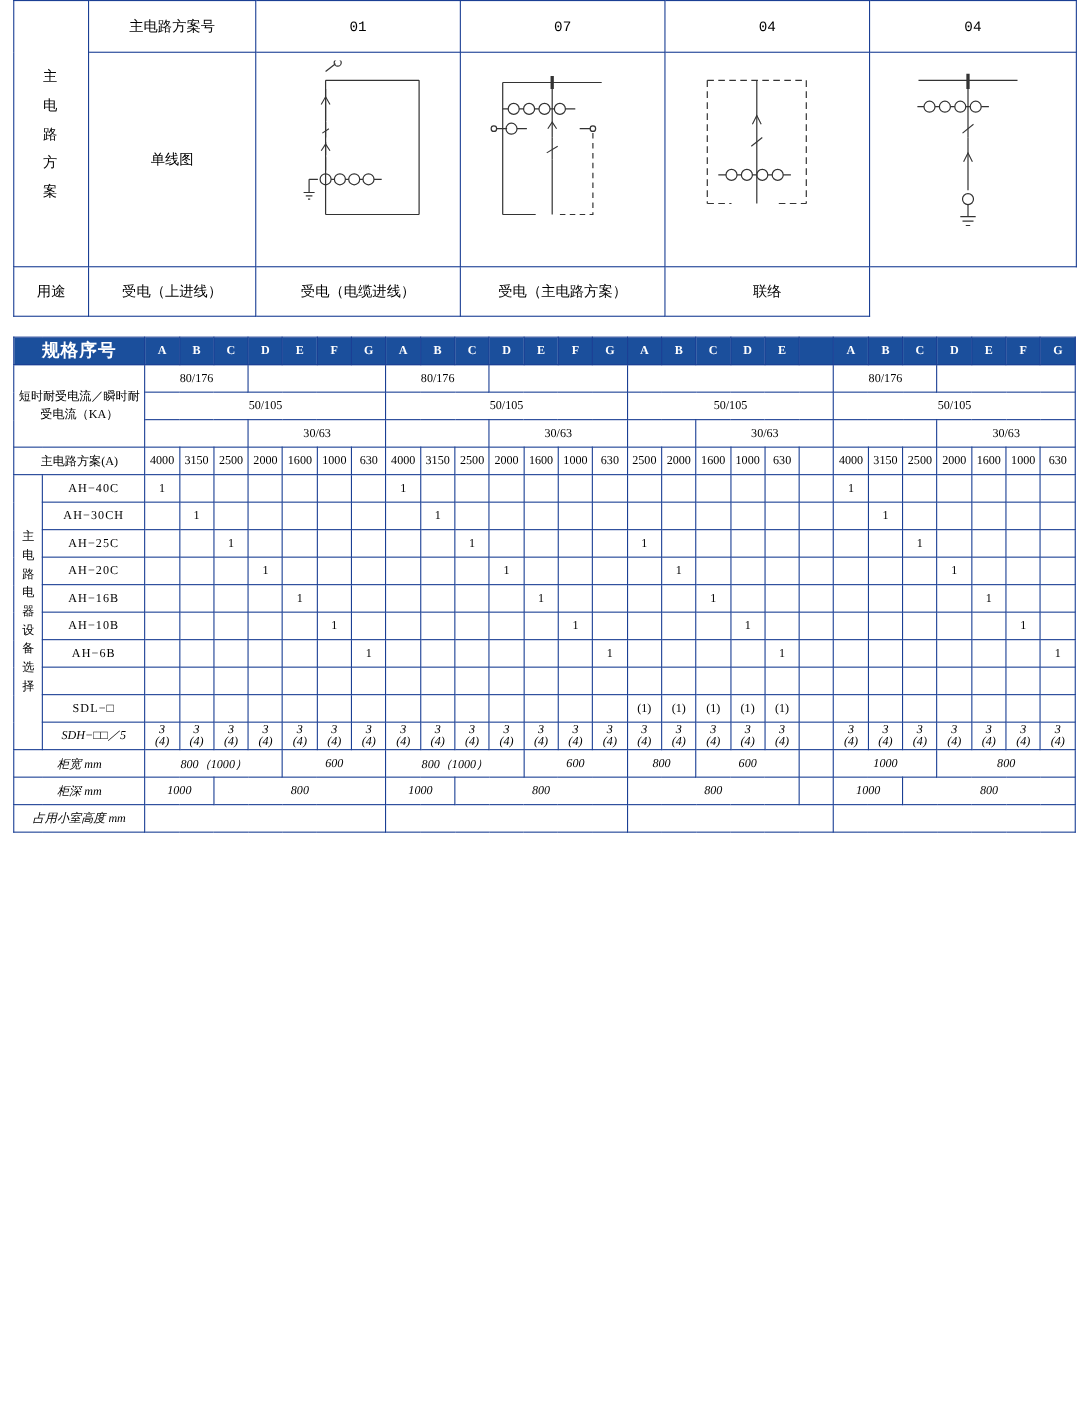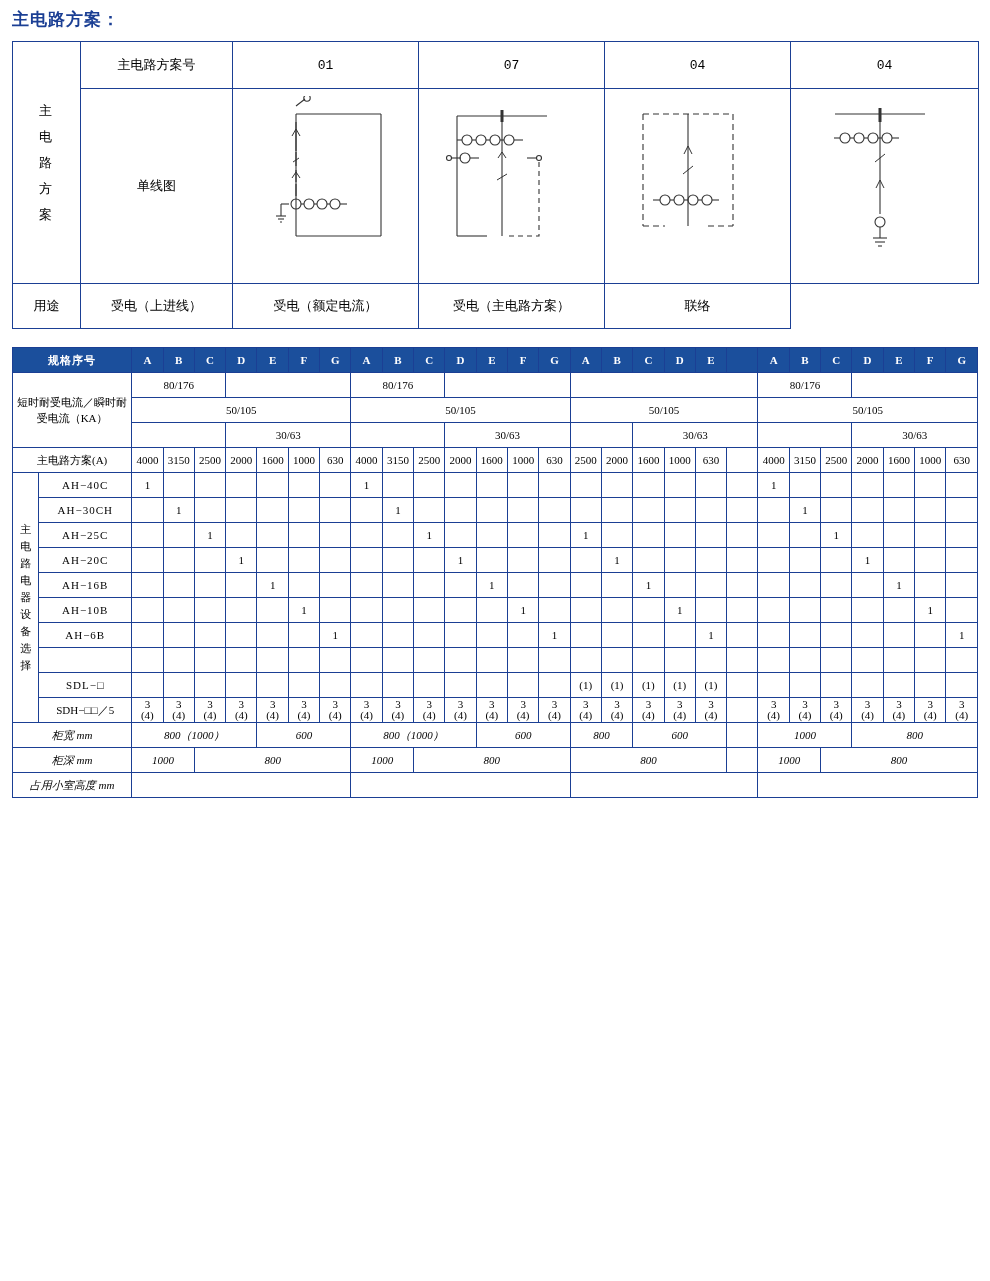--- a/index.html
+++ b/index.html
@@ -64,47 +64,46 @@
     padding:1px 0;
     height:22px;
   }
   .hdr td{
     background:#1b4f9c;
     color:#fff;
     font-weight:bold;
     height:26px;
     font-size:12px;
   }
-  .hdr td.first{font-size:11px;letter-spacing:1px;}
+  .hdr td.first{font-size:16px;letter-spacing:1px;}
   .lbl{
     font-size:12px;
     line-height:16px;
   }
   .lbl-small{font-size:12px;}
   .rated td{font-size:10px;height:26px;}
   .devrow td{height:48px;font-size:12px;}
   .devname{font-size:13px;letter-spacing:1px;}
   .vside{
     width:26px;
     font-size:12px;
     line-height:17px;
     letter-spacing:0px;
   }
   .vside span{display:block;}
-  .sdh td{font-size:10px;line-height:11px;height:36px;}
+  .sdh td{font-size:10px;line-height:11px;height:36px;font-style:italic;}
   .bottomrow td{height:32px;font-size:12px;font-style:italic;}
   .twoline{line-height:14px;font-size:12px;}
   .blank{}
 </style>
 </head>
 <body>
 
 <div class="page">
 
-  <div class="title">主电路方案：</div>
 
   <table class="scheme">
     <colgroup>
       <col style="width:68px">
         <col style="width:152px">
       <col style="width:186px">
         <col style="width:186px">
         <col style="width:186px">
         <col style="width:188px">
     </colgroup>
@@ -257,21 +256,21 @@
             <line x1="73" y1="142" x2="87" y2="142"></line>
             <line x1="75" y1="146" x2="85" y2="146"></line>
             <line x1="78" y1="150" x2="82" y2="150"></line>
           </g>
         </svg>
       </td>
     </tr>
     <tr class="userow">
       <td class="rowhead">用途</td>
       <td>受电（上进线）</td>
-      <td>受电（额定电流）</td>
+      <td>受电（电缆进线）</td>
       <td>受电（主电路方案）</td>
       <td>联络</td>
     </tr>
   </tbody>
     </table>
 
   <table class="spec">
     <colgroup>
       <col style="width:26px">
         <col style="width:92px">

